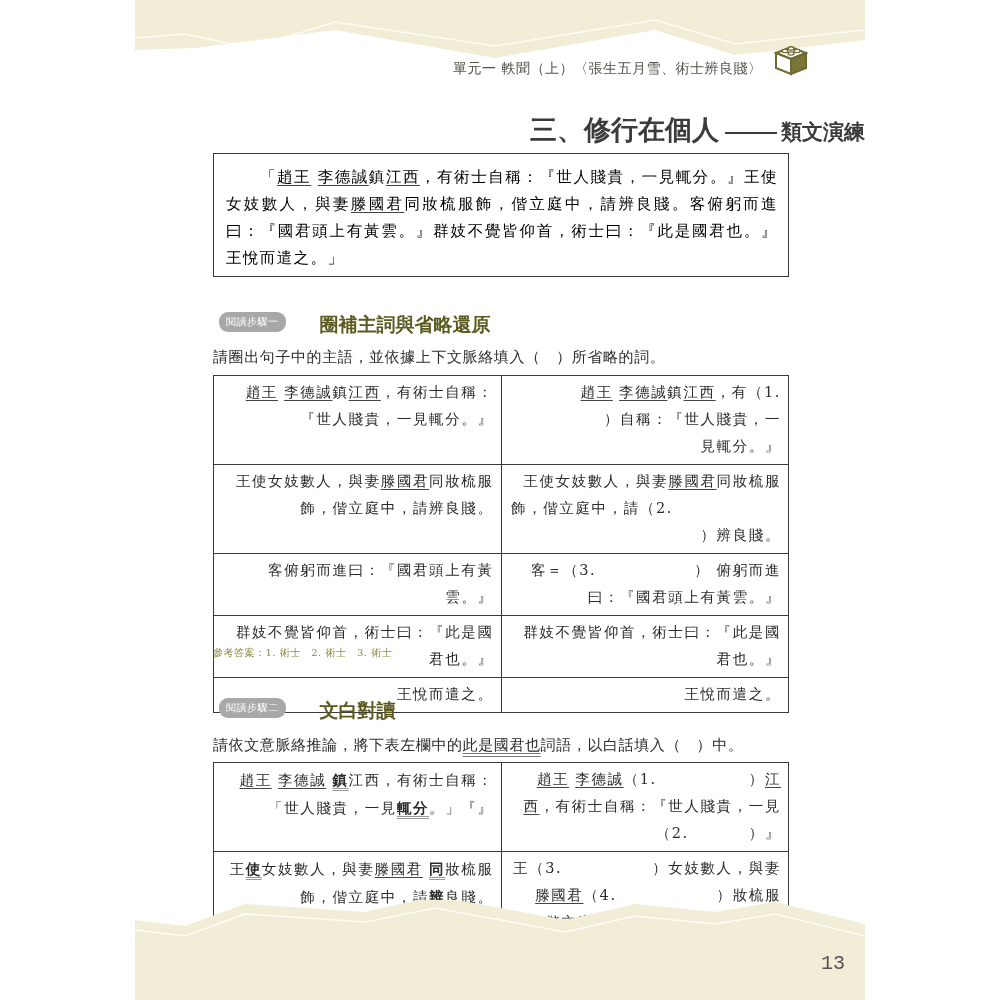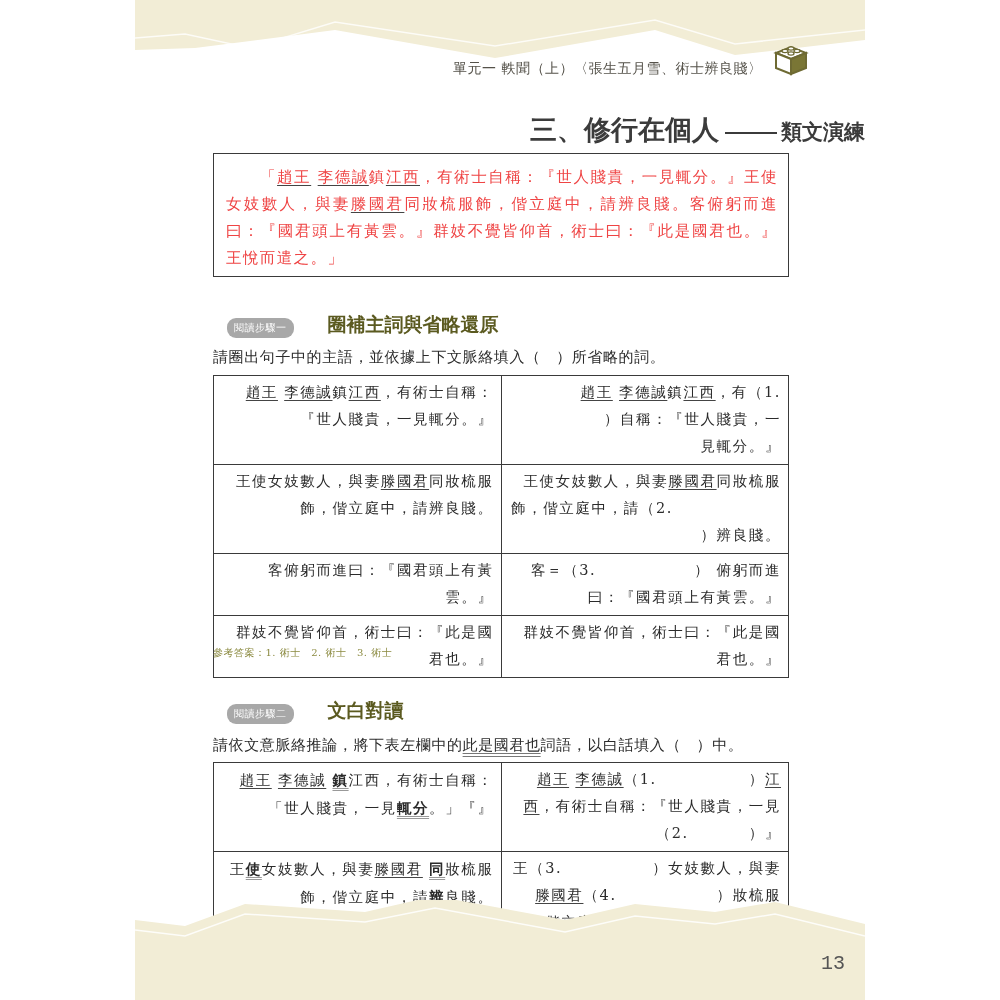--- a/index.html
+++ b/index.html
@@ -26,27 +26,27 @@
       position: absolute; left: 0; width: 730px; top: 112px; text-align: right;
       font-family: "DejaVu Sans", sans-serif; color: #3b3b3b;
     }
     .main-title .t1 { font-size: 27px; font-weight: bold; }
     .main-title .dash { display: inline-block; width: 52px; height: 2px; background: #3b3b3b; vertical-align: middle; margin: 0 4px 0 6px; position: relative; top: -2px; }
     .main-title .t2 { font-size: 21px; font-weight: bold; }
 
     .passage-box {
       position: absolute; left: 78px; top: 153px; width: 576px; height: 124px;
       border: 1.5px solid #3a3a3a; padding: 10px 10px 0 12px;
-      font-size: 15.5px; line-height: 27px; letter-spacing: 1.4px; color: #ef4444;
+      font-size: 15.5px; line-height: 27px; letter-spacing: 1.4px; color: #000000;
       text-align: justify;
     }
     .u { text-decoration: underline; text-decoration-color: #444; text-underline-offset: 3px; }
     .uu { text-decoration: underline double; text-decoration-color: #999; text-underline-offset: 3px; }
 
-    .step-row { position: absolute; left: 92px; display: flex; align-items: flex-end; }
+    .step-row { position: absolute; left: 84px; display: flex; align-items: flex-start; }
     .step-badge {
       background: #a8a8a8; color: #ffffff; font-family: "DejaVu Sans", sans-serif;
       font-size: 10px; border-radius: 9px; padding: 3px 7px; margin-right: 6px; letter-spacing: 0.5px;
     }
     .step-title { font-family: "DejaVu Sans", sans-serif; font-weight: bold; font-size: 19px; color: #5b5a20; margin-left: 28px; }
 
     .instr { position: absolute; left: 78px; font-family: "DejaVu Sans", sans-serif; font-size: 15px; color: #2b2b2b; letter-spacing: 0.6px; }
     .instr .bu { text-decoration: underline double; text-decoration-color: #777; text-underline-offset: 3px; }
 
     table.ex {
@@ -106,20 +106,24 @@
       <td><span>王使女妓數人，與妻</span><span class="u">滕國君</span><span>同妝梳服飾，偕立庭中，請（2.</span><span class="blank" style="width:108px"></span><span>）辨良賤。</span></td>
     </tr>
     <tr>
       <td>客俯躬而進曰：『國君頭上有黃雲。』</td>
       <td><span>客＝（3.</span><span class="blank" style="width:98px"></span><span>） 俯躬而進曰：『國君頭上有黃雲。』</span></td>
     </tr>
     <tr>
       <td>群妓不覺皆仰首，術士曰：『此是國君也。』</td>
       <td>群妓不覺皆仰首，術士曰：『此是國君也。』</td>
     </tr>
+    <tr>
+      <td>王悅而遣之。</td>
+      <td>王悅而遣之。</td>
+    </tr>
   </tbody>
     </table>
 
   <div class="answer">參考答案：1. 術士　2. 術士　3. 術士</div>
 
   <div class="step-row" style="top:698px">
     <span class="step-badge">閱讀步驟二</span>
     <span class="step-title">文白對讀</span>
   </div>
   <div class="instr" style="top:736px"><span>請依文意脈絡推論，將下表左欄中的</span><span class="bu">此是國君也</span><span>詞語，以白話填入（　）中。</span></div>

